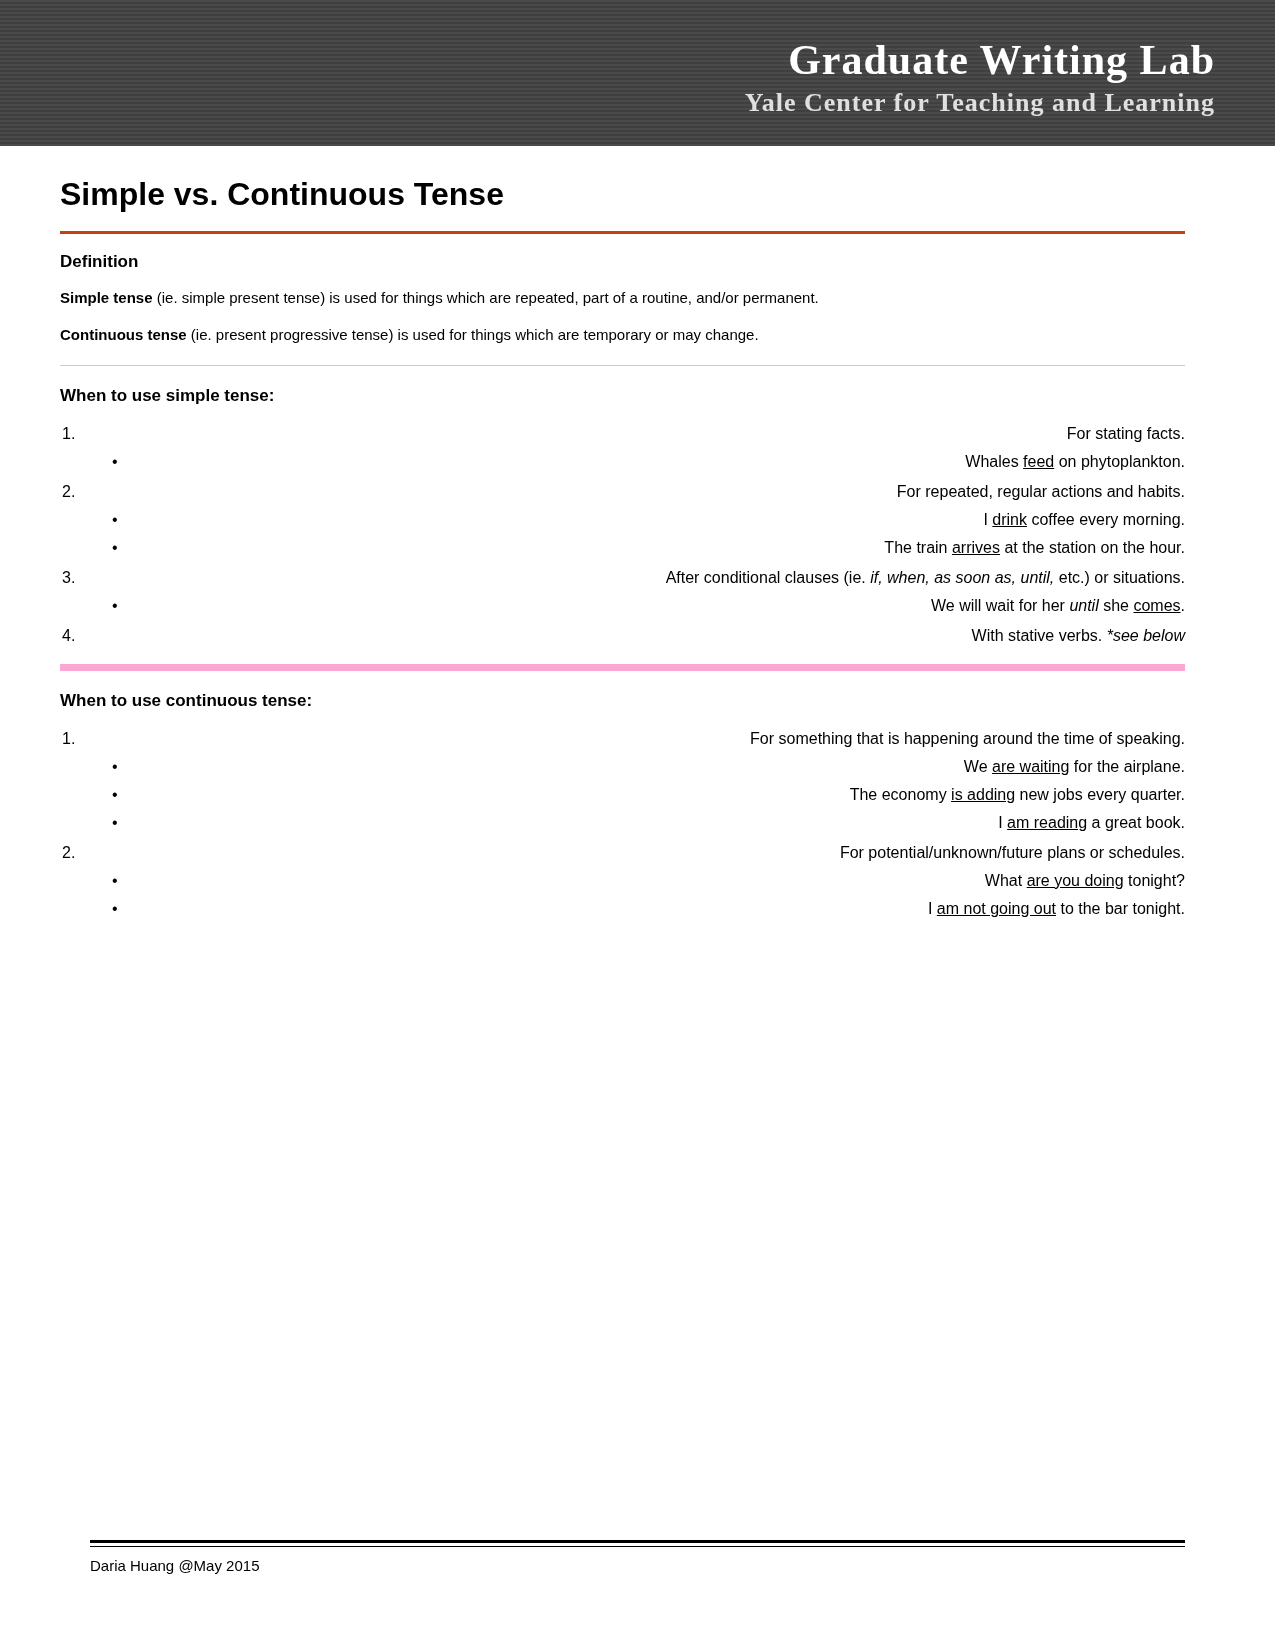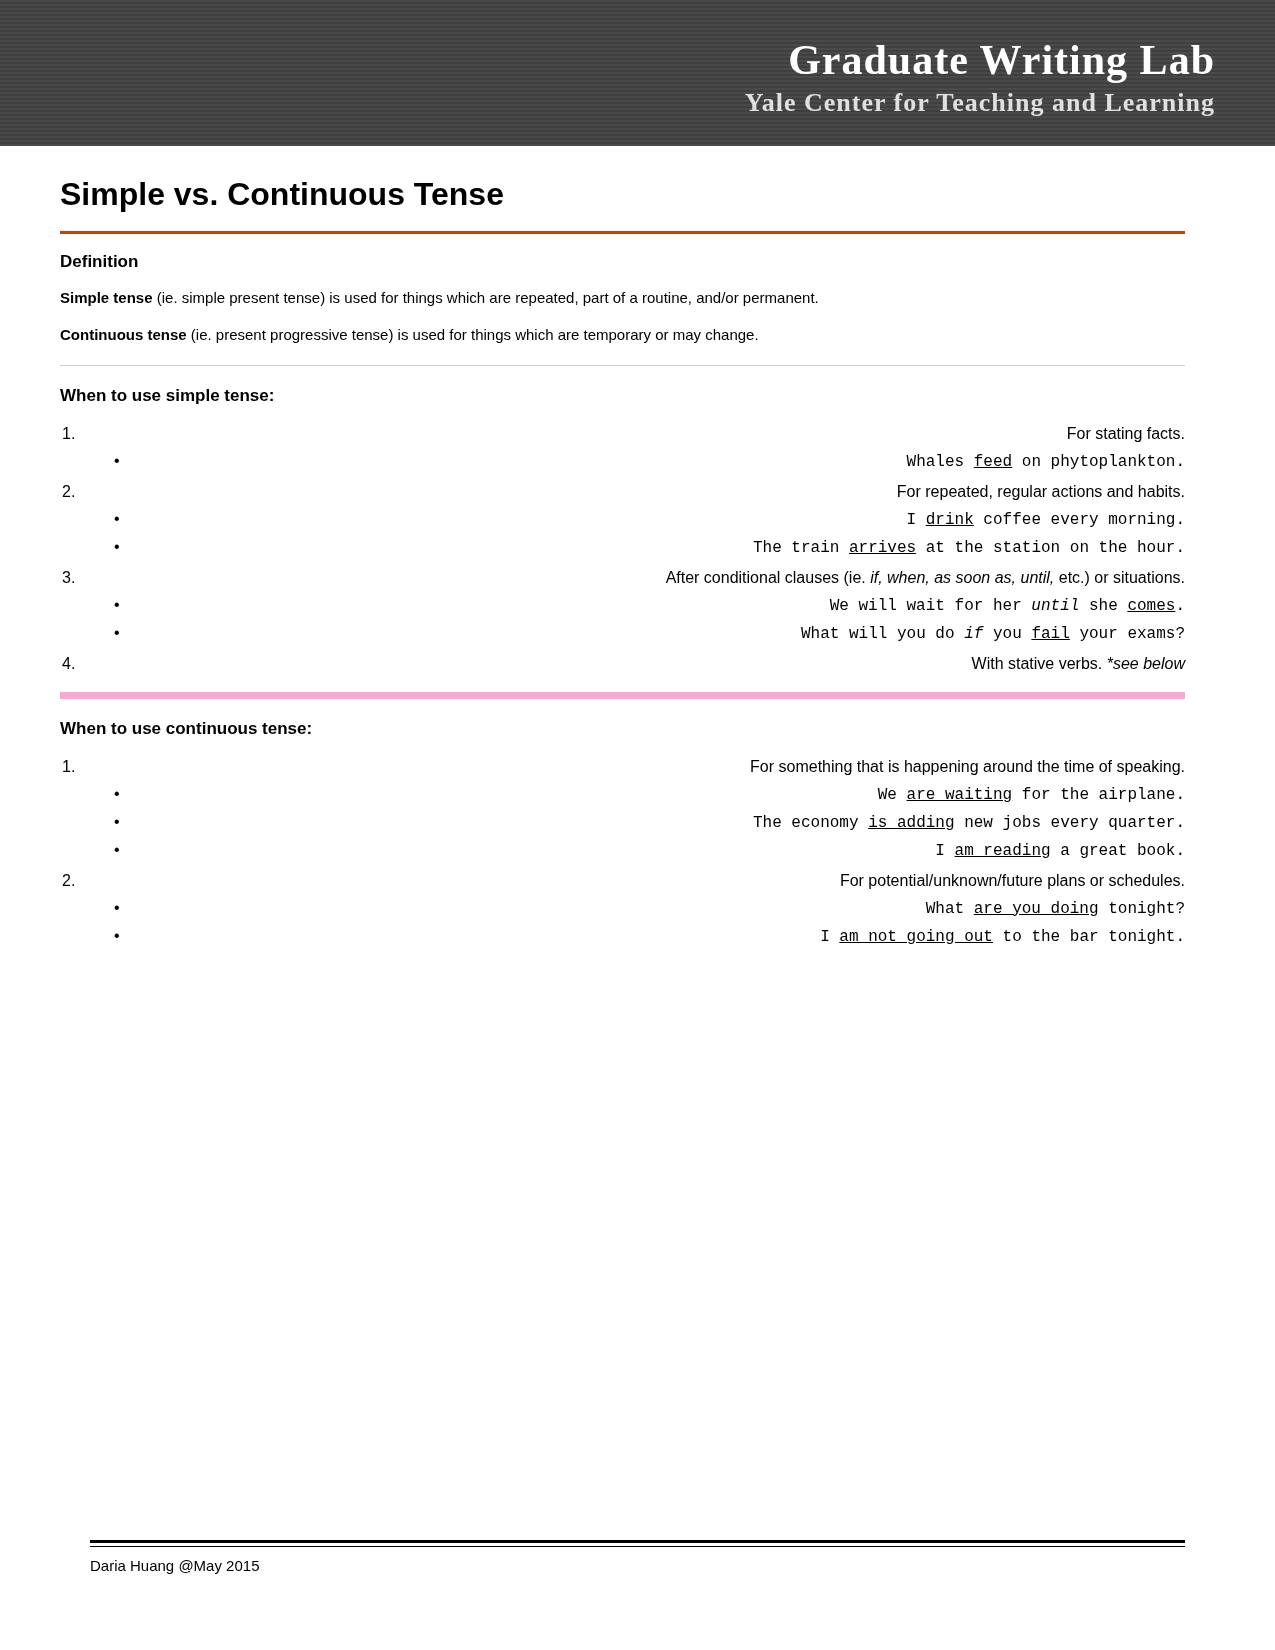--- a/index.html
+++ b/index.html
@@ -129,21 +129,21 @@
       list-style: none;
       padding-left: 40px;
       margin-top: 4px;
       margin-bottom: 6px;
     }
 
     .bullet-list li {
       position: relative;
       margin-bottom: 4px;
       line-height: 1.5;
-      font-family: Liberation Mono, monospace;
+      font-family: Liberation Sans, sans-serif;
       font-size: 16px;
     }
 
     .bullet-list li::before {
       content: "•";
       position: absolute;
       left: -18px;
       top: 0;
     }
 
@@ -223,21 +223,20 @@
         <ul class="bullet-list">
           <li>I <u>drink</u> coffee every morning.</li>
           <li>The train <u>arrives</u> at the station on the hour.</li>
         </ul>
       </li>
 
       <li>
         <span>After conditional clauses (ie. <em>if, when, as soon as, until,</em> etc.) or situations.</span>
         <ul class="bullet-list">
           <li>We will wait for her <em>until</em> she <u>comes</u>.</li>
-          <li>What will you do <em>if</em> you <u>fail</u> your exams?</li>
         </ul>
       </li>
 
       <li>
         <span>With stative verbs. <em>*see below</em></span>
       </li>
     </ol>
   </div>
 
   <div class="use-section" style="border-bottom: none;">

